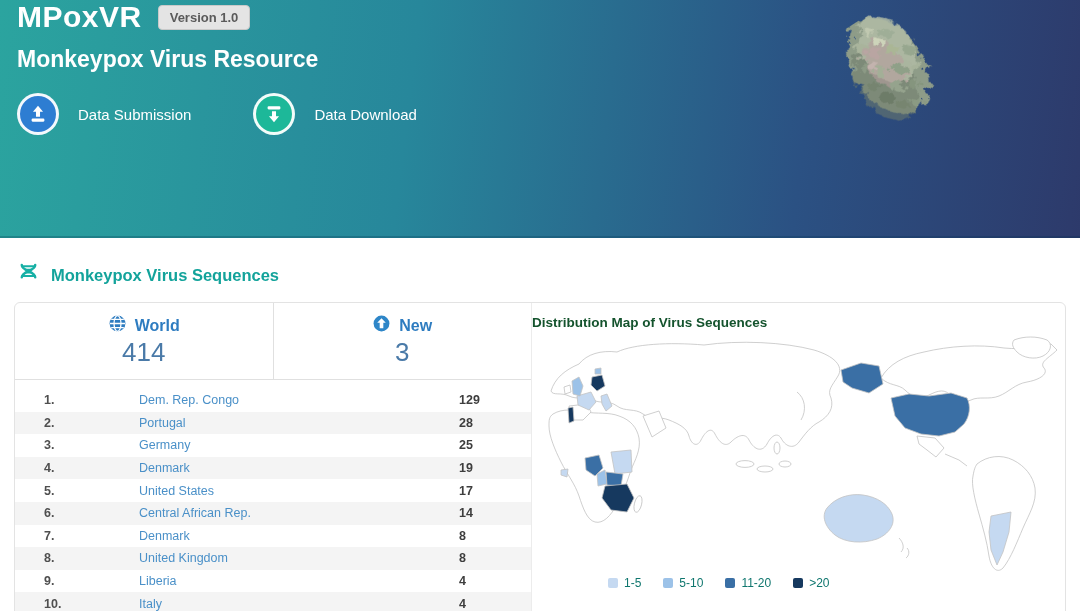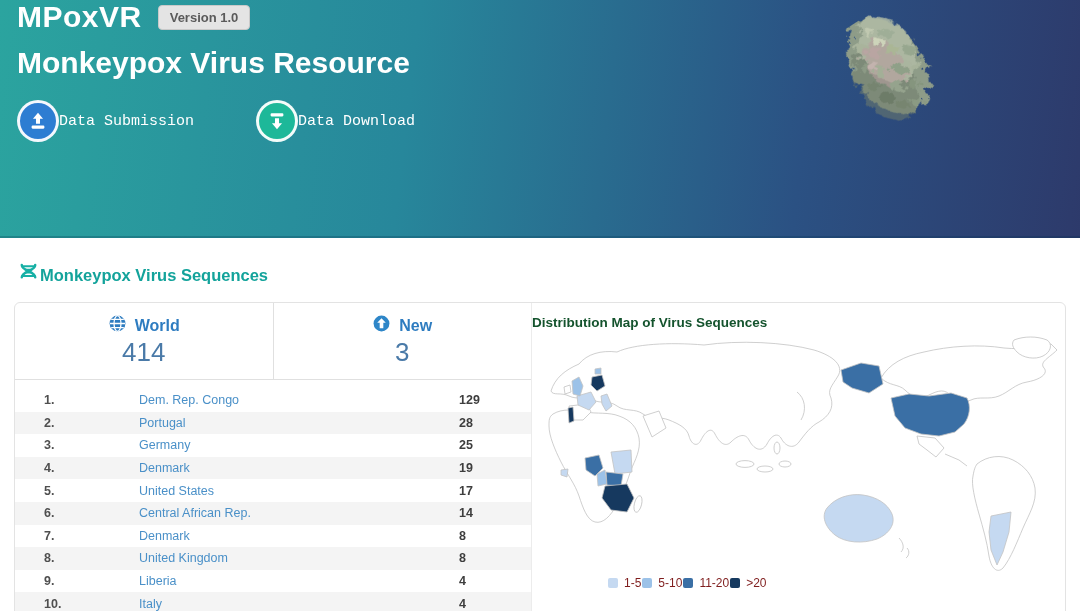--- a/index.html
+++ b/index.html
@@ -7,31 +7,31 @@
               font-family:"Liberation Sans","DejaVu Sans",sans-serif; }
 
   
   .header { position:relative; height:238px; padding:0 0 0 17px; color:#fff;
             background:linear-gradient(97deg,#2ba49f 0%,#27879b 38%,#2b5183 74%,#2d3a6b 100%);
             border-bottom:2px solid rgba(0,40,70,.25); }
   .title-row { display:flex; align-items:center; gap:16px; }
   .app-name { font-size:30px; font-weight:bold; letter-spacing:.5px; }
   .version-badge { background:#e4e4e4; color:#5a5a5a; font-size:13px; font-weight:bold;
                    padding:4px 11px; border-radius:4px; border:1px solid #c9c9c9; }
-  .subtitle { font-size:30px; font-weight:bold; margin-top:12px; }
+  .subtitle { font-size:23px; font-weight:bold; margin-top:12px; }
   .nav-row { display:flex; align-items:center; margin-top:20px; }
   .nav-item { display:flex; align-items:center; cursor:pointer; }
   .nav-item + .nav-item { margin-left:62px; }
   .nav-circle { width:42px; height:42px; border-radius:50%; border:3px solid rgba(255,255,255,.95);
                 display:flex; align-items:center; justify-content:center; flex:0 0 auto; }
-  .nav-label { font-size:15px; color:#fff;font-family:Liberation Mono, monospace; }
+  .nav-label { font-size:15px; margin-left:19px; color:#fff; }
   .virus-wrap { position:absolute; top:2px; right:128px; width:128px; height:132px; }
 
   
-  .section-head { display:flex; align-items:center; margin:24px 0 0 17px; }
+  .section-head { display:flex; align-items:center; gap:11px; margin:24px 0 0 17px; }
   .section-title { color:#13a39b; font-size:16.5px; font-weight:bold; }
 
   
   .card { margin:13px 14px 0 14px; height:358px; border:1px solid #e3e3e3;
           border-radius:6px 6px 0 0; display:flex; background:#fff; overflow:hidden; }
   .left-col { width:517px; flex:0 0 auto; border-right:1px solid #ececec; display:flex; flex-direction:column; }
   .stats-row { height:77px; border-bottom:1px solid #e0e0e0; display:flex; }
   .stat-cell { flex:1; display:flex; flex-direction:column; align-items:center; justify-content:center; }
   .stat-cell.first { border-right:1px solid #e0e0e0; }
   .stat-label-row { display:flex; align-items:center; gap:8px; }
@@ -44,22 +44,22 @@
   .cell-rank { width:95px; font-weight:bold; color:#4f4f4f; }
   .cell-country { width:320px; color:#4a90c8; cursor:pointer; }
   .cell-count { font-weight:bold; color:#3e3e3e; }
   .view-more { display:flex; align-items:center; gap:7px; margin:8px 0 0 29px;
                color:#3b82c4; font-size:13px; cursor:pointer; }
   .vm-arrow { font-size:14px; }
 
   .right-col { flex:1; padding-top:12px; }
   .map-title { text-align:left; font-size:13.5px; font-weight:bold; color:#14532d; }
   .map-svg { display:block; margin:6px auto 0 auto; }
-  .legend-row { display:flex; gap:1px; margin:2px 0 0 76px;
-                font-size:12px; color:#7f1d1d; }
+  .legend-row { display:flex; gap:22px; margin:2px 0 0 76px;
+                font-size:12px; color:#0f766e; }
   .legend-item { display:flex; align-items:center; gap:6px; }
   .legend-swatch { width:10px; height:10px; border-radius:2px; display:inline-block; }
 </style>
 </head>
 <body>
 
 <div class="header">
   <div class="title-row">
     <div class="app-name">MPoxVR</div>
     <div class="version-badge">Version 1.0</div>

